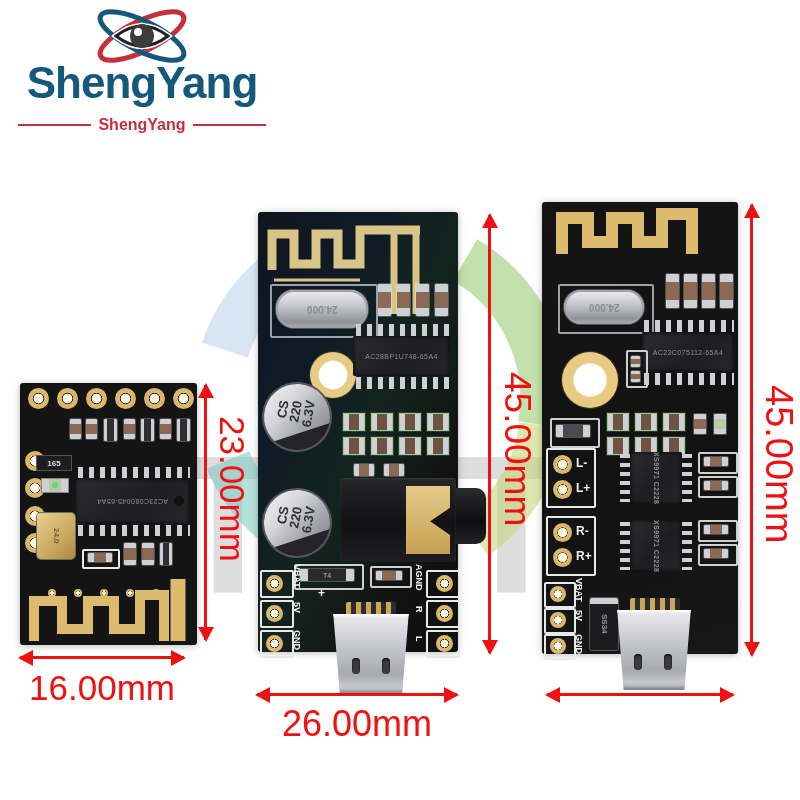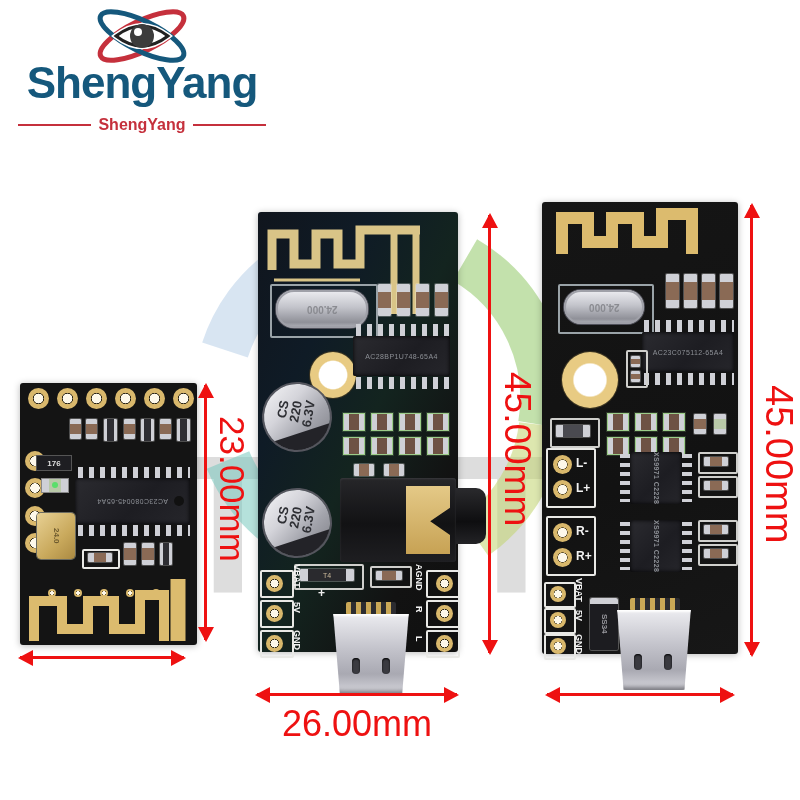--- a/index.html
+++ b/index.html
@@ -129,21 +129,21 @@
 
     <div class="smd" style="left:50px;top:36px;width:11px;height:20px;"></div>
     <div class="smd" style="left:66px;top:36px;width:11px;height:20px;"></div>
     <div class="smd dark" style="left:84px;top:36px;width:13px;height:22px;"></div>
     <div class="smd" style="left:104px;top:36px;width:11px;height:20px;"></div>
     <div class="smd dark" style="left:121px;top:36px;width:13px;height:22px;"></div>
     <div class="smd" style="left:140px;top:36px;width:11px;height:20px;"></div>
     <div class="smd dark" style="left:157px;top:36px;width:13px;height:22px;"></div>
 
     <div class="abs" style="left:16px;top:72px;width:34px;height:14px;background:#1e1e22;border:1px solid #555;display:flex;align-items:center;justify-content:center;">
-      <span style="font-size:8px;color:#ddd;font-weight:bold;">176</span>
+      <span style="font-size:8px;color:#ddd;font-weight:bold;">165</span>
     </div>
     <div class="abs" style="left:22px;top:96px;width:26px;height:13px;background:linear-gradient(90deg,#cfd0d6 0 25%,#b9c9a8 25% 75%,#cfd0d6 75%);box-shadow:0 0 0 1px #888;">
       <span class="abs" style="left:10px;top:3px;width:6px;height:6px;border-radius:50%;background:#5adf6a;"></span>
     </div>
 
     <div class="pins-h" style="left:58px;top:84px;width:112px;height:11px;"></div>
     <div class="ic" style="left:55px;top:95px;width:115px;height:46px;">
       <span class="mark rot180">AC23C080045-65A4</span>
       <span class="abs" style="right:6px;top:18px;width:10px;height:10px;border-radius:50%;background:#111;"></span>
     </div>
@@ -176,20 +176,21 @@
     <div class="dline-v" style="height:255px;"></div>
       <div class="ah up"></div>
       <div class="ah dn"></div>
   </div>
   <div class="dlabel vert" style="left:212px;top:416px;font-size:35px;">23.00mm</div>
   <div class="dim" style="left:20px;top:656px;width:164px;height:3px;">
     <div class="dline-h" style="width:164px;"></div>
       <div class="ah lf"></div>
       <div class="ah rt"></div>
   </div>
+  <div class="dlabel" style="left:20px;top:668px;width:164px;text-align:center;font-size:35px;">16.00mm</div>
 
   <div class="board b2" style="left:258px;top:212px;width:200px;height:440px;">
     <svg class="abs" style="left:6px;top:6px;" width="160" height="102" viewBox="0 0 160 102">
       <path d="M8 52 V16 H30 V46 H52 V16 H74 V46 H96 V12 H156" stroke="#d9c487" stroke-width="9" fill="none"></path>
       <path d="M130 12 V96" stroke="#d9c487" stroke-width="7" fill="none"></path>
       <path d="M152 12 V96" stroke="#d9c487" stroke-width="7" fill="none"></path>
       <path d="M10 62 H96" stroke="#d9c487" stroke-width="3" fill="none"></path>
     </svg>
 
     <div class="smd" style="left:120px;top:72px;width:13px;height:32px;"></div>

